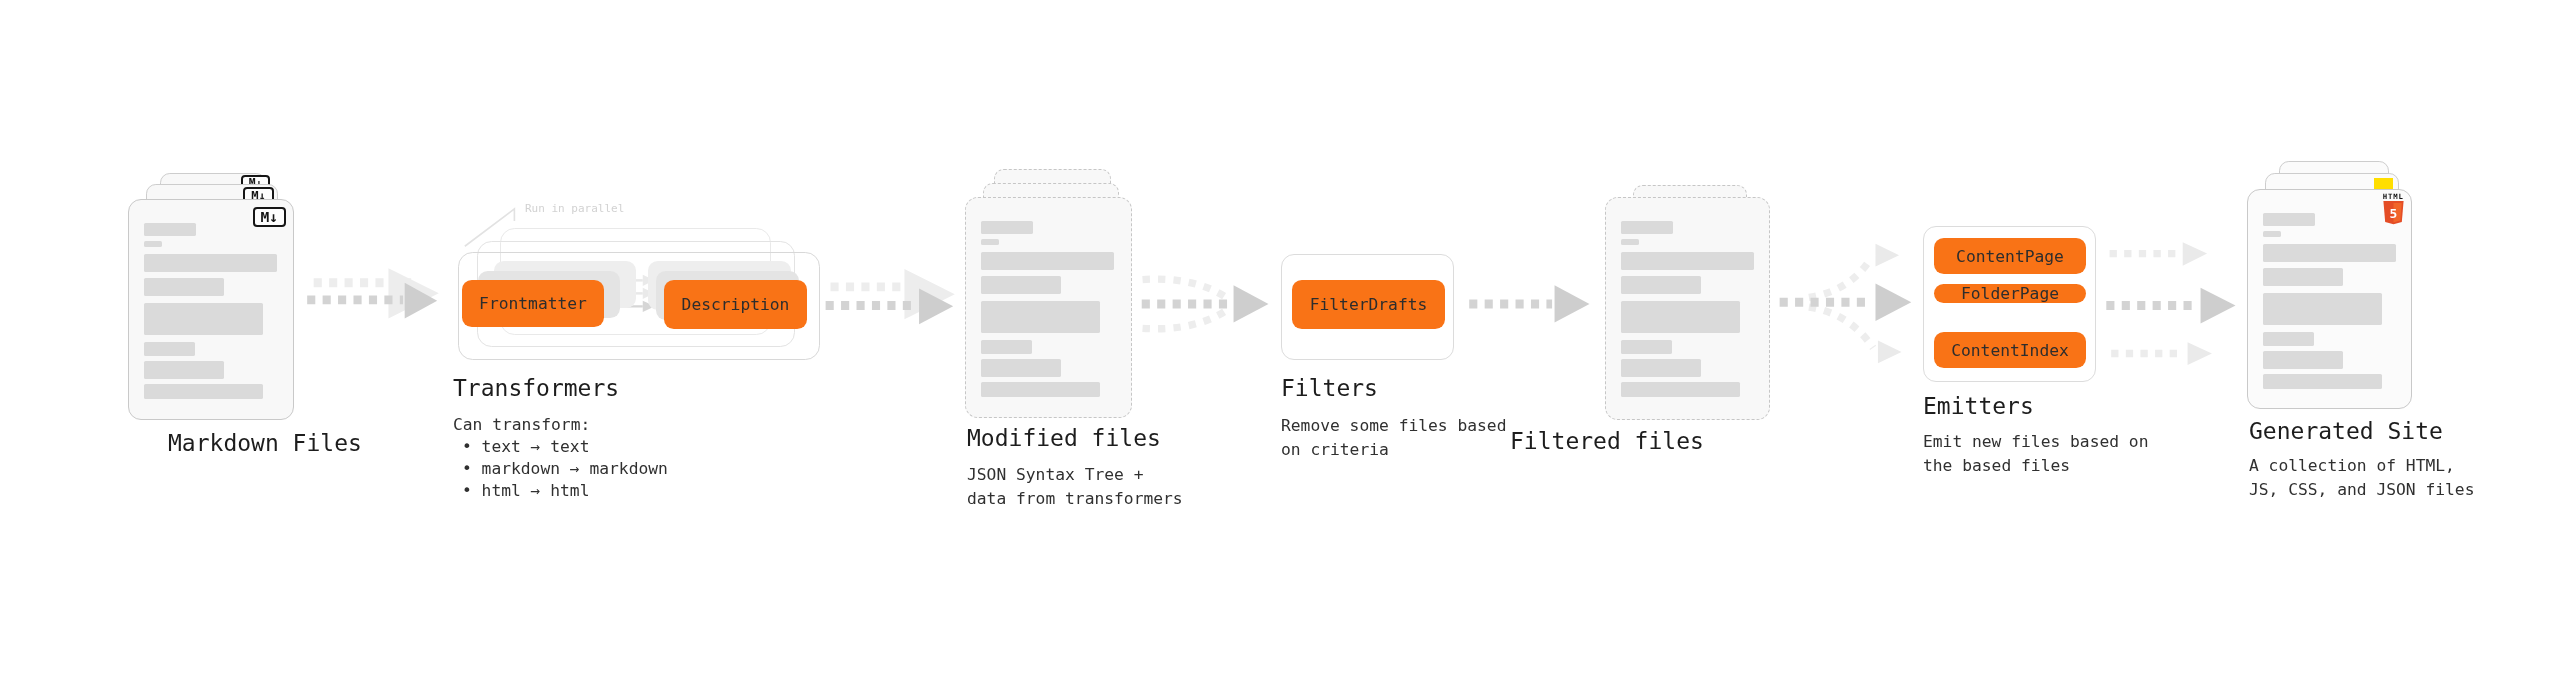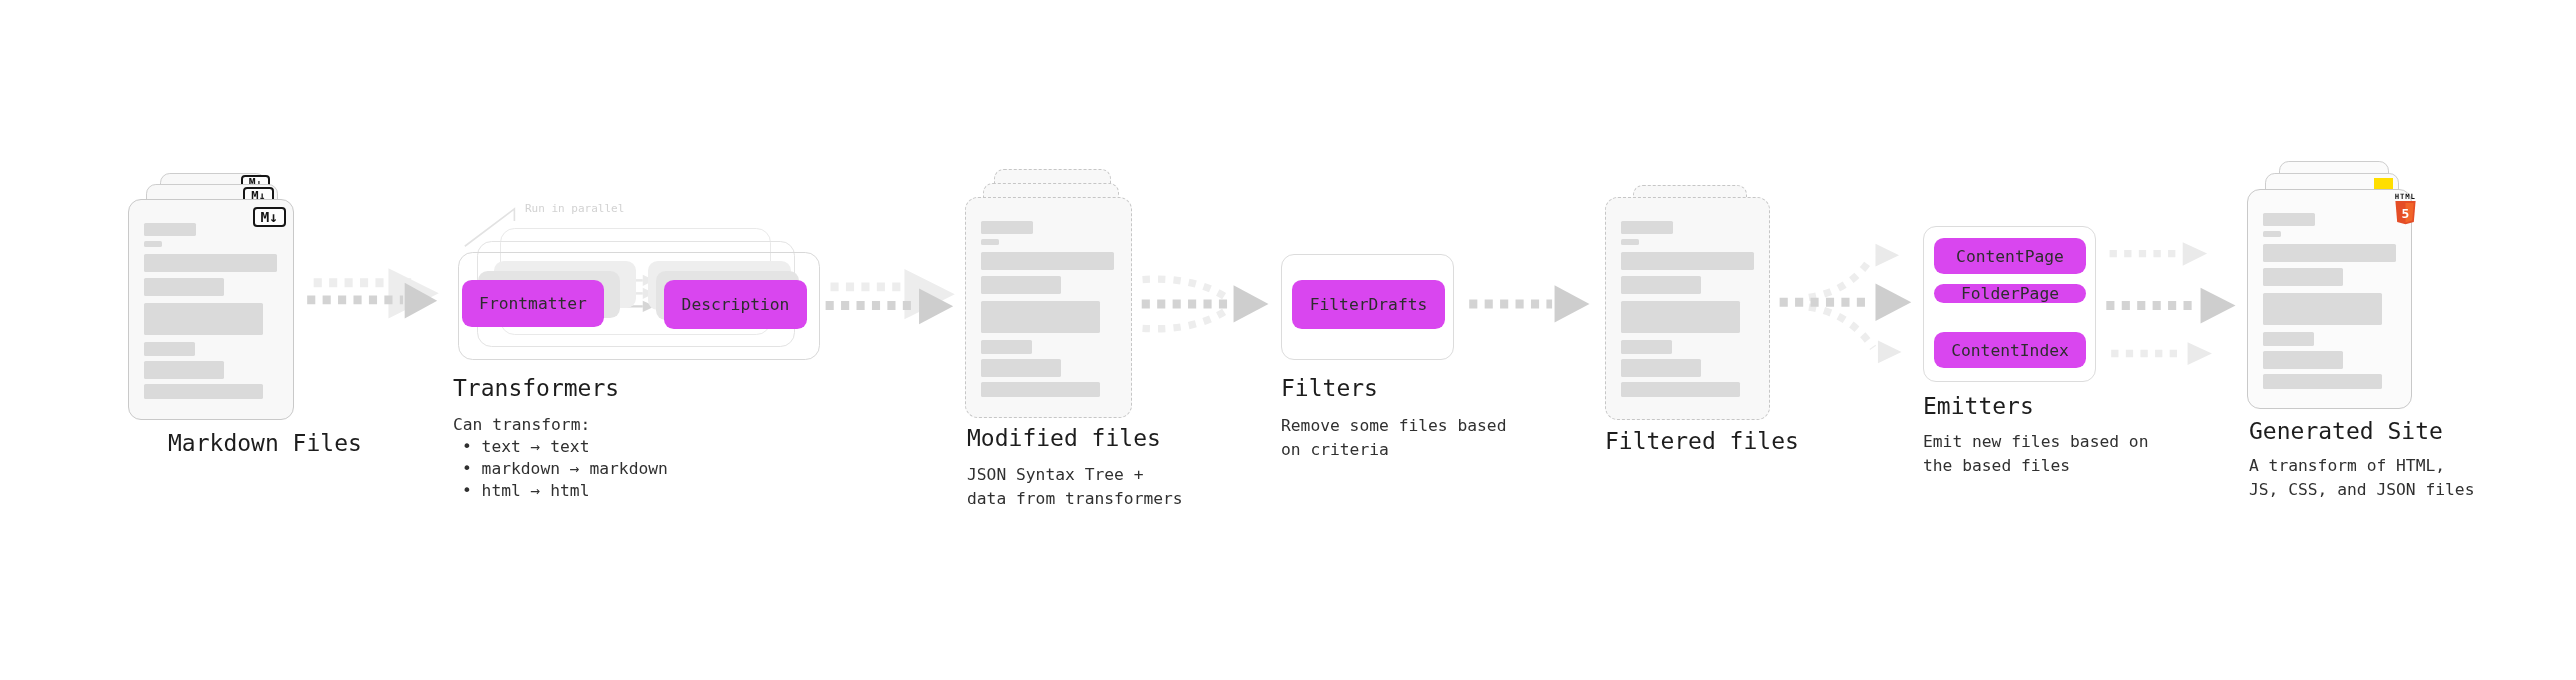--- a/index.html
+++ b/index.html
@@ -12,21 +12,21 @@
   .doc.dashed{border:1.6px dashed #c6c6c6;}
   .sheet{background:#f8f8f8;border:1.6px solid #cdcdcd;border-radius:9.8px;}
   .sheet.dashed{border:1.6px dashed #c6c6c6;}
   .z1{z-index:1}.z2{z-index:2}.z3{z-index:3}
   .bars{position:absolute;left:15.4px;top:23px;width:100%;}
   .bar{background:#dadada;border-radius:1.6px;}
   
   .frame{border:1.6px solid #e0e0e0;border-radius:14.6px;background:transparent;z-index:1;}
   .frame.front{border-color:#d8d8d8;}
   .panel{background:#ffffff;border:1.6px solid #dcdcdc;border-radius:13px;z-index:1;}
-  .pill{background:#d946ef;border-radius:9.8px;display:flex;align-items:center;justify-content:center;
+  .pill{background:#f97316;border-radius:9.8px;display:flex;align-items:center;justify-content:center;
         font-size:16.3px;color:#2d2d2d;z-index:4;}
   .pill-ghost{border-radius:9.8px;z-index:3;}
   
   .label{font-size:23px;color:#1d1d1d;white-space:nowrap;z-index:5;}
   .caption{font-size:16.3px;color:#303030;line-height:24.4px;white-space:nowrap;z-index:5;}
   .bullets{font-size:16.3px;color:#303030;line-height:22px;white-space:nowrap;z-index:5;}
   .note{font-size:11px;color:#d2d2d2;white-space:nowrap;z-index:5;}
   
   .md-badge{background:#fdfdfd;border:2.4px solid #161616;border-radius:4.1px;color:#161616;
             font-weight:bold;display:flex;align-items:center;justify-content:center;z-index:4;}
@@ -187,21 +187,21 @@
           <div class="bar" style="width: 52px; height: 13px; margin-bottom: 4.9px;"></div>
           <div class="bar" style="width: 18px; height: 5.7px; margin-bottom: 7.3px;"></div>
           <div class="bar" style="width: 133px; height: 18px; margin-bottom: 6.5px;"></div>
           <div class="bar" style="width: 80px; height: 18px; margin-bottom: 6.5px;"></div>
           <div class="bar" style="width: 119px; height: 32.5px; margin-bottom: 6.5px;"></div>
           <div class="bar" style="width: 51px; height: 14.6px; margin-bottom: 4.9px;"></div>
           <div class="bar" style="width: 80px; height: 18px; margin-bottom: 4.9px;"></div>
           <div class="bar" style="width: 119px; height: 14.6px; margin-bottom: 0px;"></div>
         </div>
     </div>
-    <div class="abs label" style="left:1605px;top:428px;">Filtered files</div>
+    <div class="abs label" style="left:1510px;top:428px;">Filtered files</div>
   </div>
 
   <div>
     <div class="abs panel" style="left:1923px;top:226px;width:173px;height:156px;"></div>
     <div class="abs pill" style="left:1934px;top:238px;width:152px;height:36px;">ContentPage</div>
     <div class="abs pill" style="left:1934px;top:284px;width:152px;height:19px;">FolderPage</div>
     <div class="abs pill" style="left:1934px;top:332px;width:152px;height:36px;">ContentIndex</div>
     <div class="abs label" style="left:1923px;top:393px;">Emitters</div>
     <div class="abs caption" style="left:1923px;top:430px;">
       <div>Emit new files based on</div>
@@ -213,40 +213,40 @@
     <div class="abs sheet z1" style="left:2279px;top:161px;width:110px;height:57px;background:#fbfbfb;">
       <div class="abs css-badge" style="left:85px;top:3.3px;width:16.3px;">
         <div class="word">CSS</div>
         <div class="bar-u"></div>
       </div>
     </div>
     <div class="abs sheet z2" style="left:2265px;top:173px;width:134px;height:57px;background:#fbfbfb;">
       <div class="abs js-badge" style="left:108px;top:4.1px;width:18.7px;height:11.4px;"></div>
     </div>
     <div class="abs doc z3" style="left:2247px;top:189px;width:165px;height:220px;background:#fbfbfb;">
-      <div class="abs html5-badge" style="left:133px;top:3.3px;width:24.4px;margin-left:12px;">
+      <div class="abs html5-badge" style="left:133px;top:3.3px;width:24.4px;">
         <div class="word">HTML</div>
         <svg width="21" height="23.6" viewBox="0 0 26 29" style="display:block;margin:0 auto;">
           <path d="M0.5,0 L25.5,0 L23.3,25.8 L13,28.8 L2.7,25.8 Z" fill="#e44d26"></path>
           <path d="M13,2.3 L13,26.5 L21.4,24 L23.2,2.3 Z" fill="#f16529"></path>
           <text x="13" y="21" text-anchor="middle" font-size="16" font-weight="bold" fill="#ffffff">5</text>
         </svg>
       </div>
       <div class="bars">
           <div class="bar" style="width: 52px; height: 13px; margin-bottom: 4.9px;"></div>
           <div class="bar" style="width: 18px; height: 5.7px; margin-bottom: 7.3px;"></div>
           <div class="bar" style="width: 133px; height: 18px; margin-bottom: 6.5px;"></div>
           <div class="bar" style="width: 80px; height: 18px; margin-bottom: 6.5px;"></div>
           <div class="bar" style="width: 119px; height: 32.5px; margin-bottom: 6.5px;"></div>
           <div class="bar" style="width: 51px; height: 14.6px; margin-bottom: 4.9px;"></div>
           <div class="bar" style="width: 80px; height: 18px; margin-bottom: 4.9px;"></div>
           <div class="bar" style="width: 119px; height: 14.6px; margin-bottom: 0px;"></div>
         </div>
     </div>
     <div class="abs label" style="left:2249px;top:418px;">Generated Site</div>
     <div class="abs caption" style="left:2249px;top:454px;">
-      <div>A transform of HTML,</div>
+      <div>A collection of HTML,</div>
       <div>JS, CSS, and JSON files</div>
     </div>
   </div>
 
 </div>
 
 
 </body></html>

